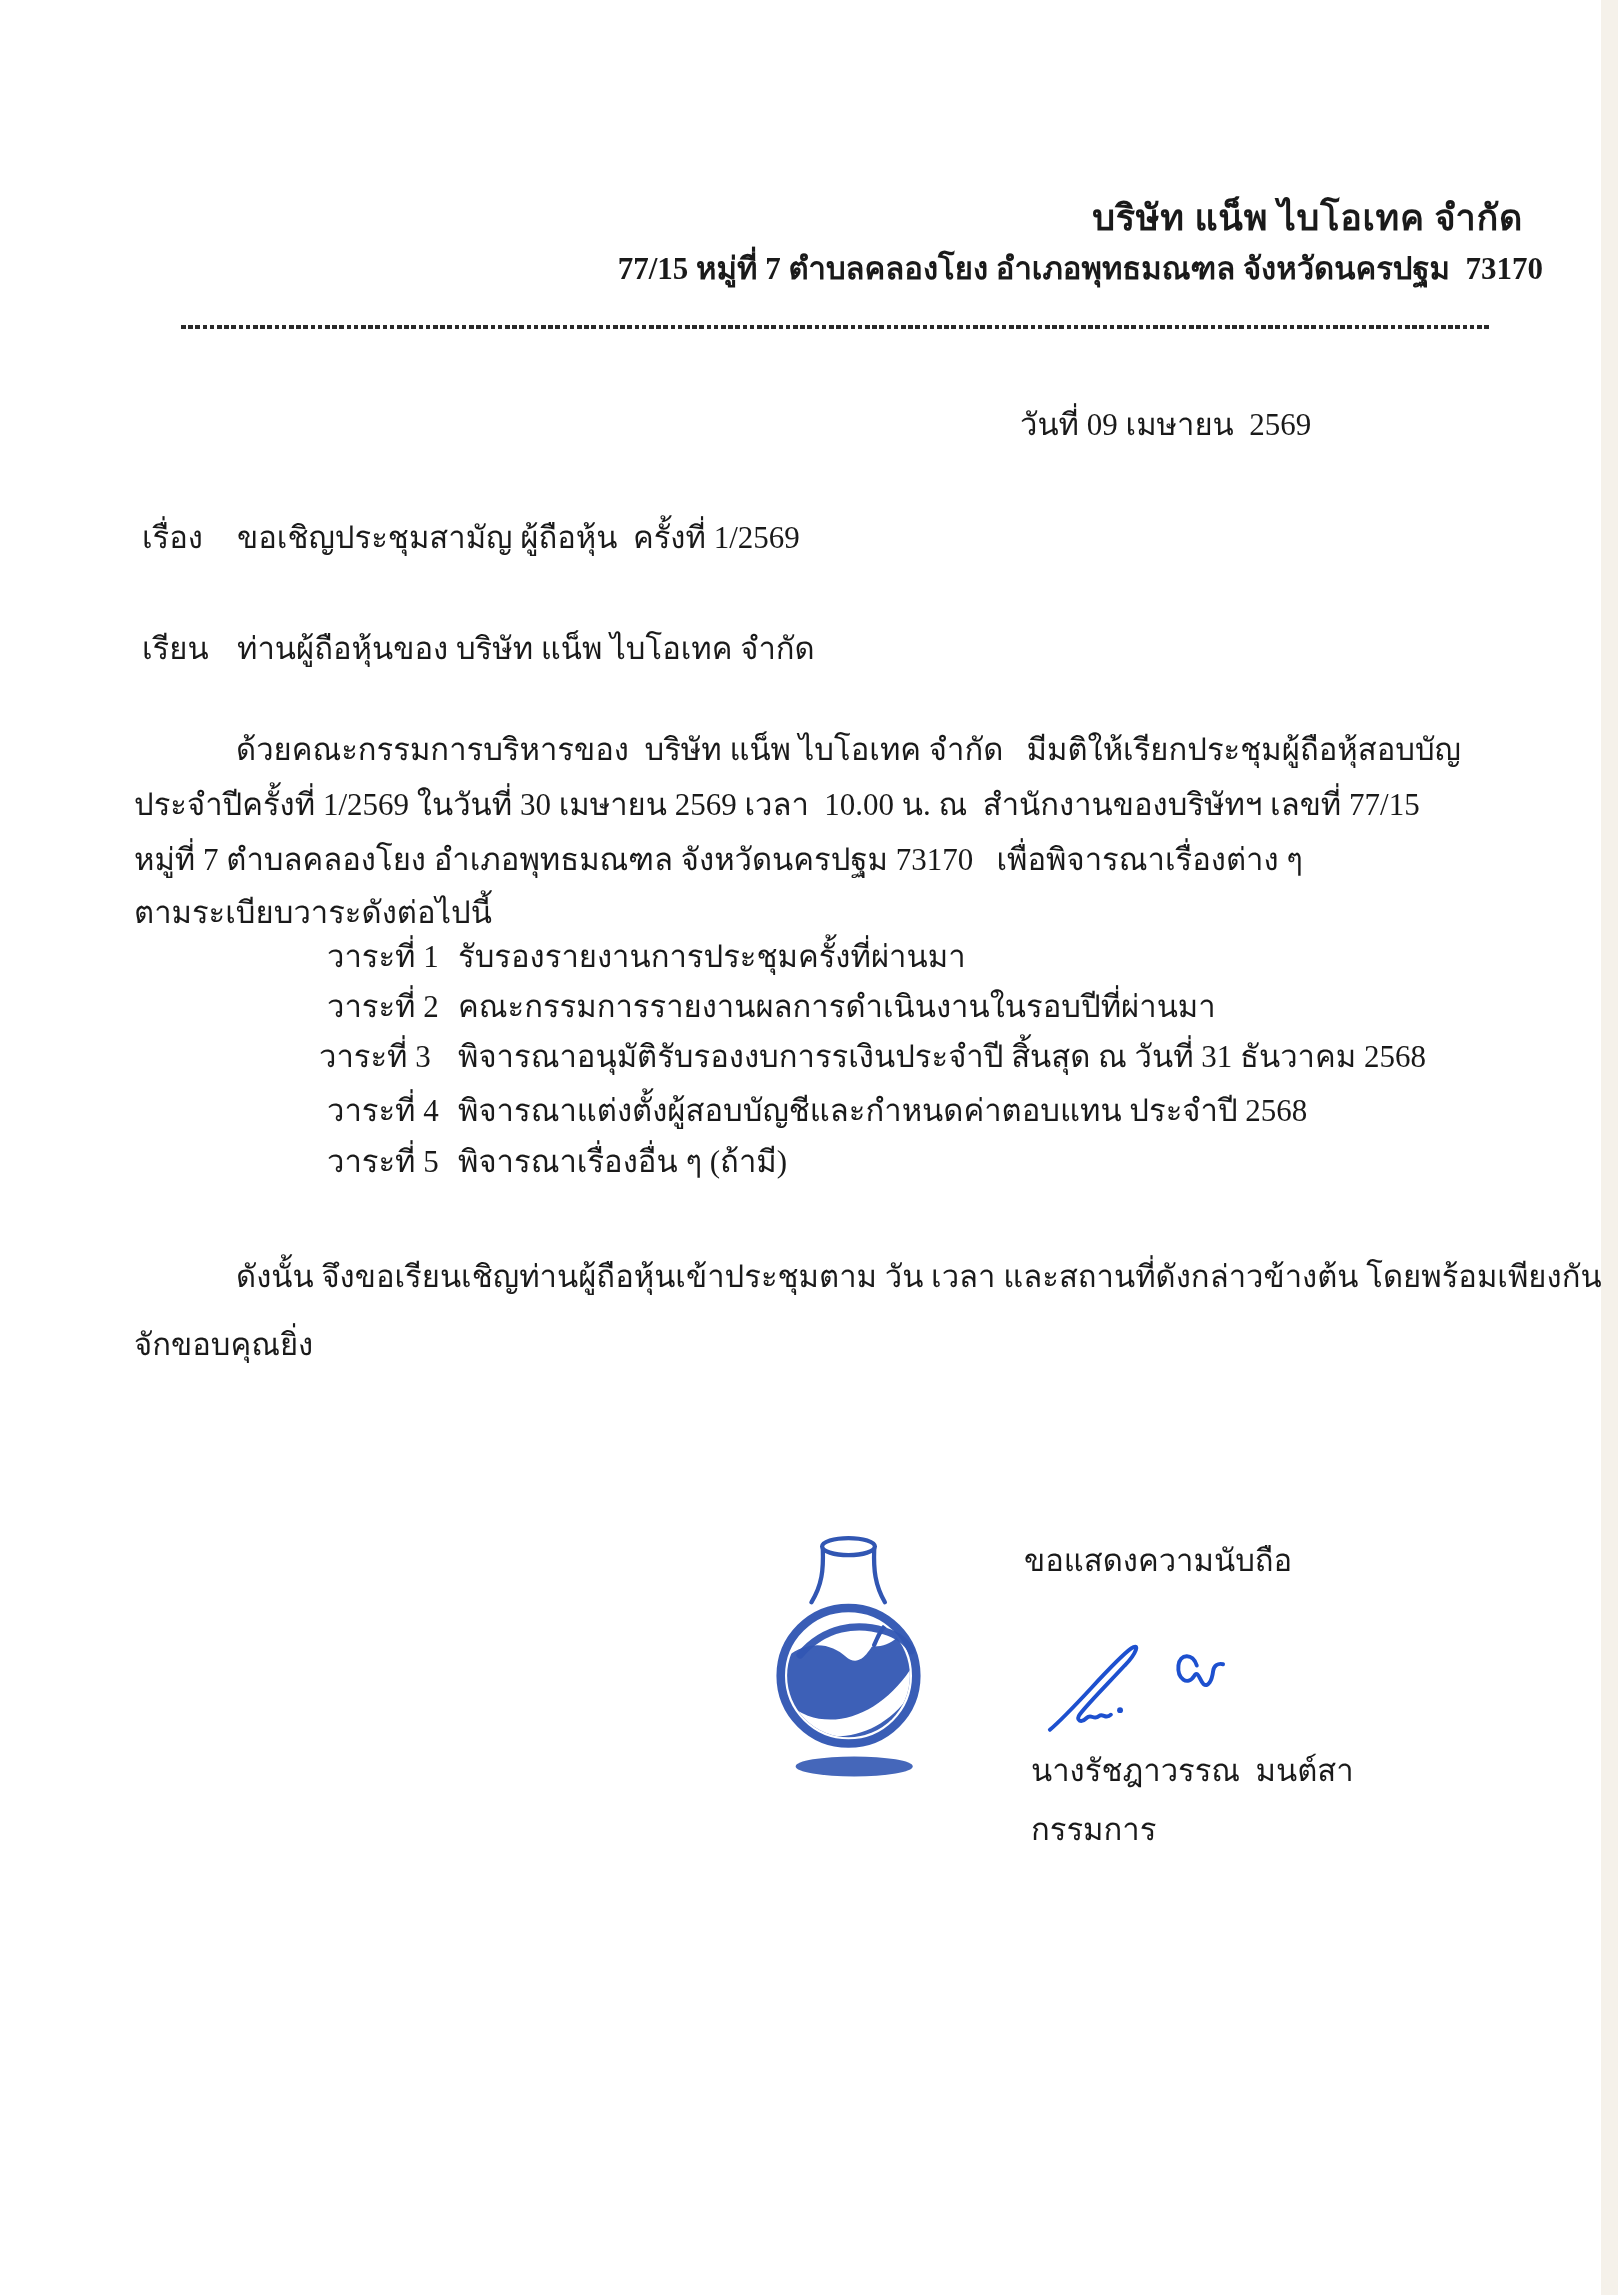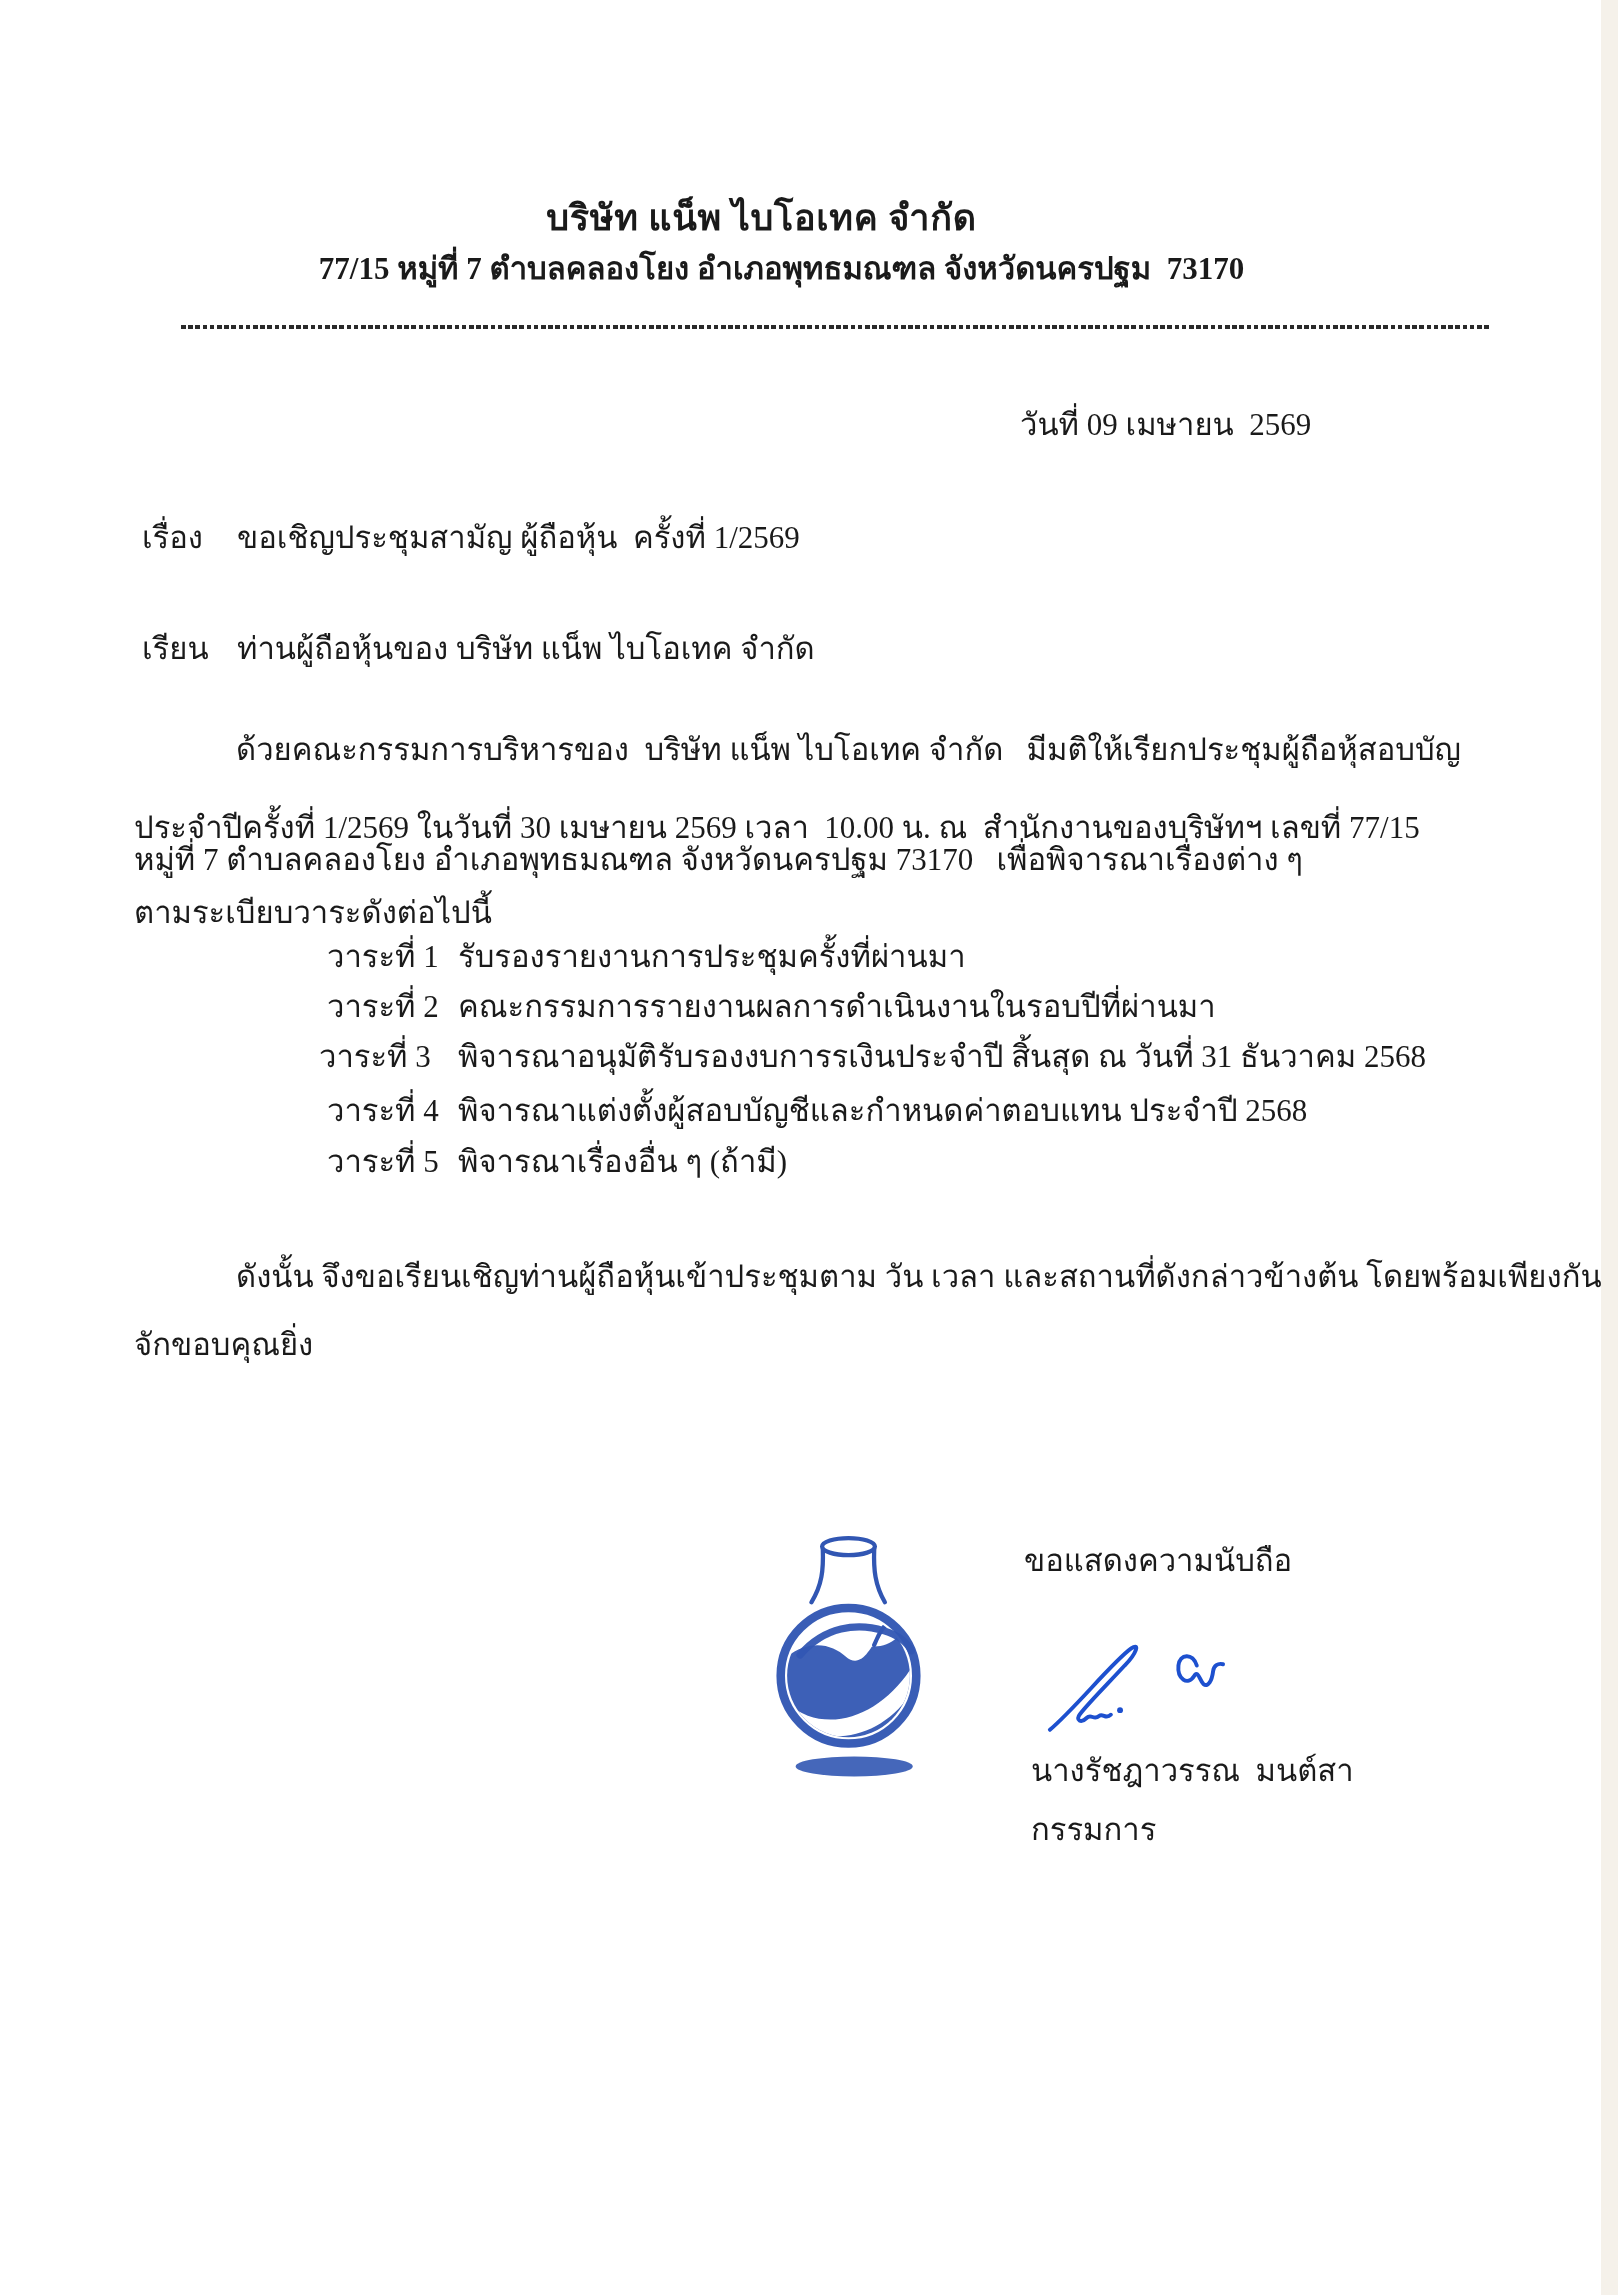--- a/index.html
+++ b/index.html
@@ -6,21 +6,21 @@
   body {
     width: 1623px; height: 2295px;
     background: #ffffff;
     position: relative;
     font-family: "Liberation Serif", "DejaVu Serif", serif;
     color: #1a1a1a;
     overflow: hidden;
   }
   .abs { position: absolute; white-space: pre; }
   .t { font-size: 31px; line-height: 1.4; }
-  .center { text-align: center; left: 0; width: 1523px; }
+  .center { text-align: right; left: 0; width: 1523px; }
   .company { font-size: 36px; font-weight: 700; letter-spacing: 0.7px; }
   .address { font-size: 31px; font-weight: 700; margin-left: 20px; }
   .dashline {
     position: absolute;
     top: 325px; left: 181px; width: 1308px; height: 3.9px;
     background: repeating-linear-gradient(90deg, #2a2a2a 0 4.6px, transparent 4.6px 7.2px);
   }
   .scan-edge {
     position: absolute; top: 0; right: 5.2px; width: 17px; height: 2295px;
     background: #ece6d8; opacity: .55;
@@ -38,21 +38,21 @@
 
 <div class="abs t" style="top:403px; left:1020px;">วันที่ 09 เมษายน  2569</div>
 
 <div class="abs t" style="top:516px; left:142px;">เรื่อง</div>
 <div class="abs t" style="top:516px; left:237px;">ขอเชิญประชุมสามัญ ผู้ถือหุ้น  ครั้งที่ 1/2569</div>
 
 <div class="abs t" style="top:627px; left:142px;">เรียน</div>
 <div class="abs t" style="top:627px; left:237px;">ท่านผู้ถือหุ้นของ บริษัท แน็พ ไบโอเทค จำกัด</div>
 
 <div class="abs t" style="top:728px; left:236px;">ด้วยคณะกรรมการบริหารของ  บริษัท แน็พ ไบโอเทค จำกัด   มีมติให้เรียกประชุมผู้ถือหุ้สอบบัญ</div>
-<div class="abs t" style="top:806px; left:134px;">ประจำปีครั้งที่ 1/2569 ในวันที่ 30 เมษายน 2569 เวลา  10.00 น. ณ  สำนักงานของบริษัทฯ เลขที่ 77/15</div>
+<div class="abs t" style="top:783px; left:134px;">ประจำปีครั้งที่ 1/2569 ในวันที่ 30 เมษายน 2569 เวลา  10.00 น. ณ  สำนักงานของบริษัทฯ เลขที่ 77/15</div>
 <div class="abs t" style="top:838px; left:134px;">หมู่ที่ 7 ตำบลคลองโยง อำเภอพุทธมณฑล จังหวัดนครปฐม 73170   เพื่อพิจารณาเรื่องต่าง ๆ</div>
 <div class="abs t" style="top:891px; left:134px;">ตามระเบียบวาระดังต่อไปนี้</div>
 
 <div class="abs t" style="top:935px; left:327px;">วาระที่ 1</div>
 <div class="abs t" style="top:935px; left:458px;">รับรองรายงานการประชุมครั้งที่ผ่านมา</div>
 
 <div class="abs t" style="top:985px; left:327px;">วาระที่ 2</div>
 <div class="abs t" style="top:985px; left:458px;">คณะกรรมการรายงานผลการดำเนินงานในรอบปีที่ผ่านมา</div>
 
 <div class="abs t" style="top:1035px; left:319px;">วาระที่ 3</div>

